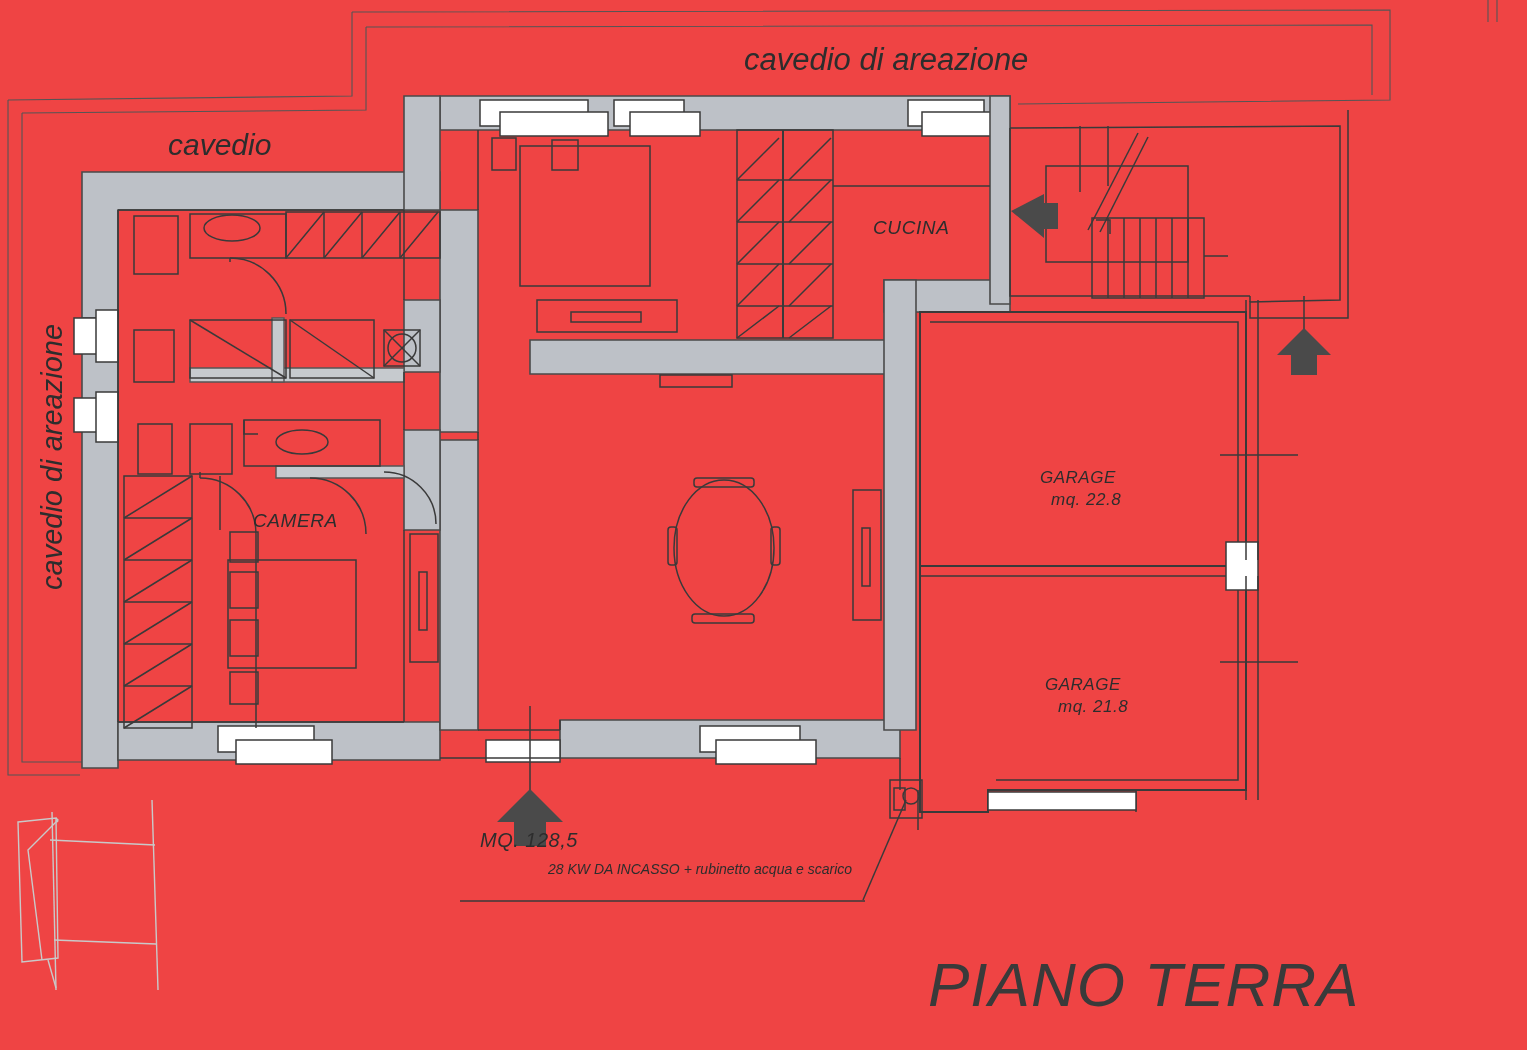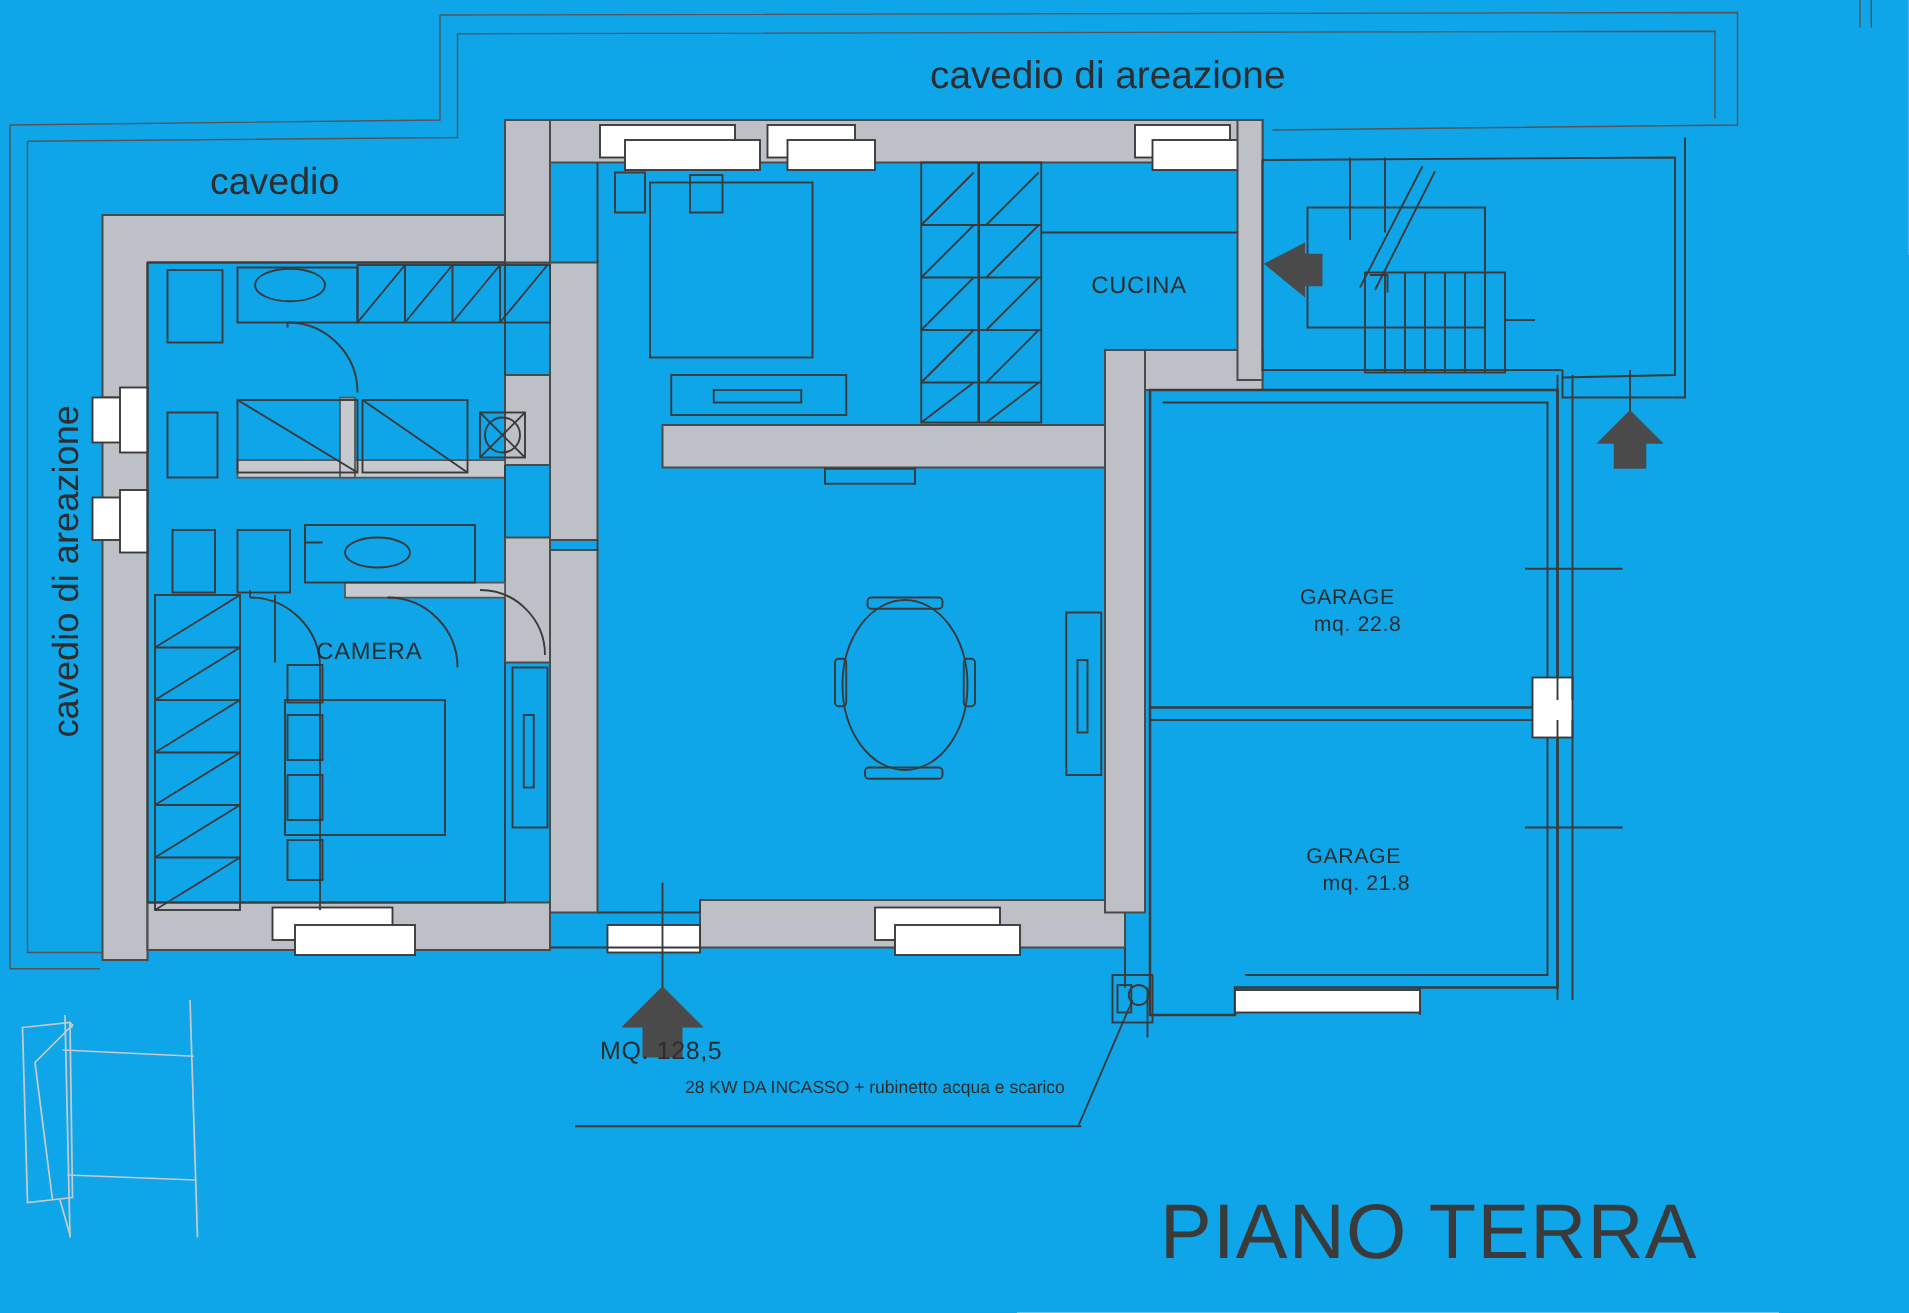--- a/index.html
+++ b/index.html
@@ -12,21 +12,22 @@
     height: 1050px;
     overflow: hidden;
     font-family: "Liberation Sans", sans-serif;
     position: relative;
   }
   #plan-root {
     position: absolute;
     left: 0; top: 0;
     width: 1527px;
     height: 1050px;
-    background: #0ea5e9;
+    background: #ef4444;
+    font-style: italic;
   }
   svg.plan {
     display: block;
     width: 1527px;
     height: 1050px;
   }
   .lbl {
     font-family: "Liberation Sans", sans-serif;
     fill: #2d2d2d;
   }

